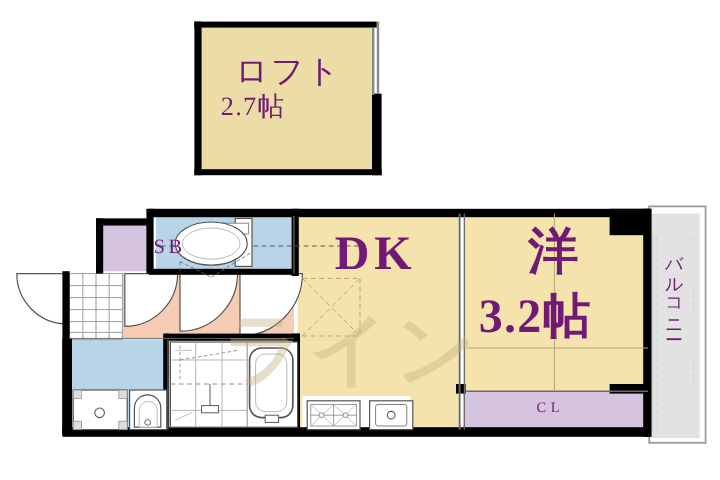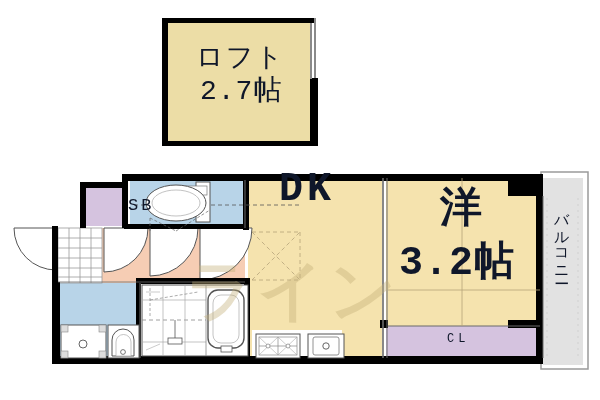--- a/index.html
+++ b/index.html
@@ -14,22 +14,22 @@
     overflow: hidden;
     font-family: "DejaVu Sans", "Liberation Sans", sans-serif;
   }
   #plan-root {
     position: absolute;
     left: 0; top: 0;
     width: 600px; height: 400px;
   }
   .label-text {
     position: absolute;
-    color: #0f172a;
-    font-family: Liberation Mono, monospace;
+    color: #701a75;
+    font-family: Liberation Serif, serif;
     white-space: pre;
     line-height: 1.05;
     pointer-events: none;
   }
   .vert-label {
     writing-mode: vertical-rl;
     text-orientation: upright;
     letter-spacing: 1px;
   }
   .wm {
@@ -243,24 +243,24 @@
 
   </svg>
 
   
   <div class="wm" style="left:186px; top:246px;">ライン</div>
 
   
 
   
   <div class="label-text" style="left:196px; top:45px; font-size:27px; letter-spacing:2px;">ロフト</div>
-  <div class="label-text" style="left:200px; top:77px; font-size:28px; letter-spacing:1px;">2.7帖</div>
-
-  
-  <div class="label-text" style="left:279px; top:169px; font-size:40px; font-weight:600; letter-spacing:4px;">DK</div>
+  <div class="label-text" style="left:184px; top:77px; font-size:22px; letter-spacing:1px;">2.7帖</div>
+
+  
+  <div class="label-text" style="left:279px; top:190px; font-size:40px; font-weight:600; letter-spacing:4px;">DK</div>
 
   
   <div class="label-text" style="left:440px; top:188px; font-size:42px; font-weight:600;">洋</div>
   <div class="label-text" style="left:399px; top:243px; font-size:40px; font-weight:600; letter-spacing:1px;">3.2帖</div>
 
   
   <div class="label-text" style="left:447px; top:333px; font-size:12px; letter-spacing:4px;">CL</div>
 
   
   <div class="label-text" style="left:88px; top:197px; font-size:17px; letter-spacing:3px;margin-left:40px;">SB</div>

